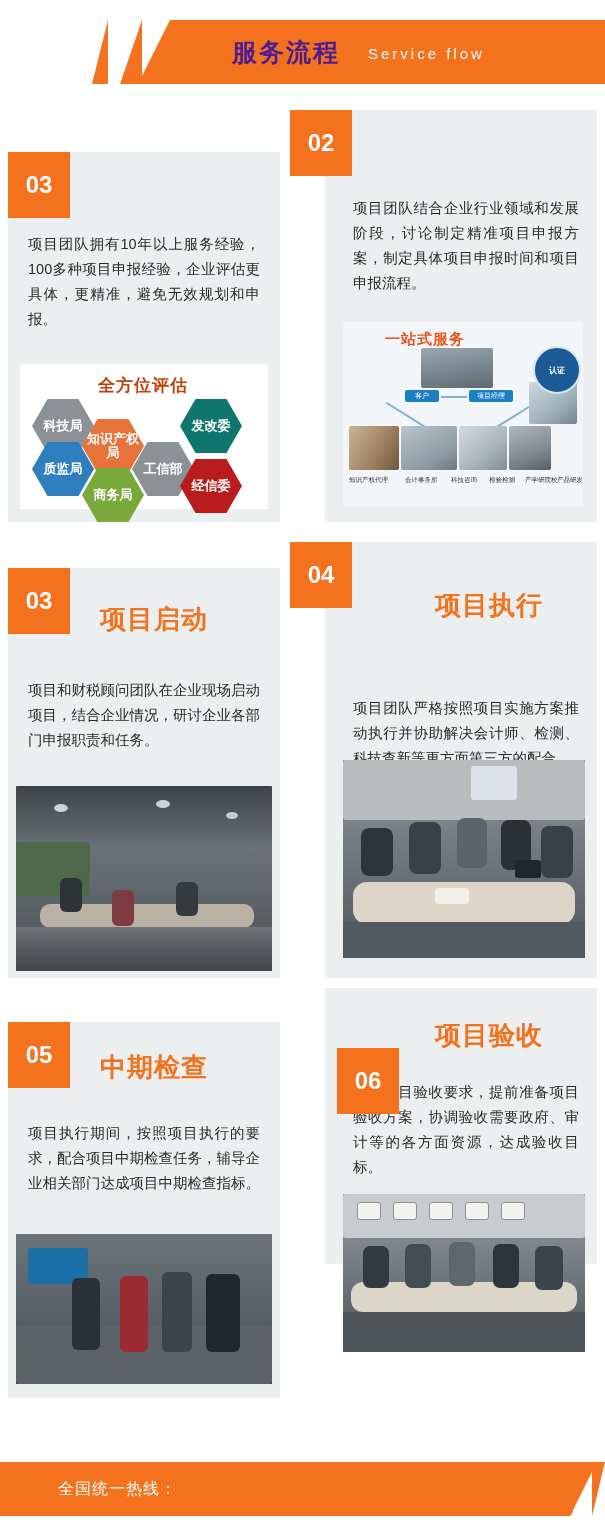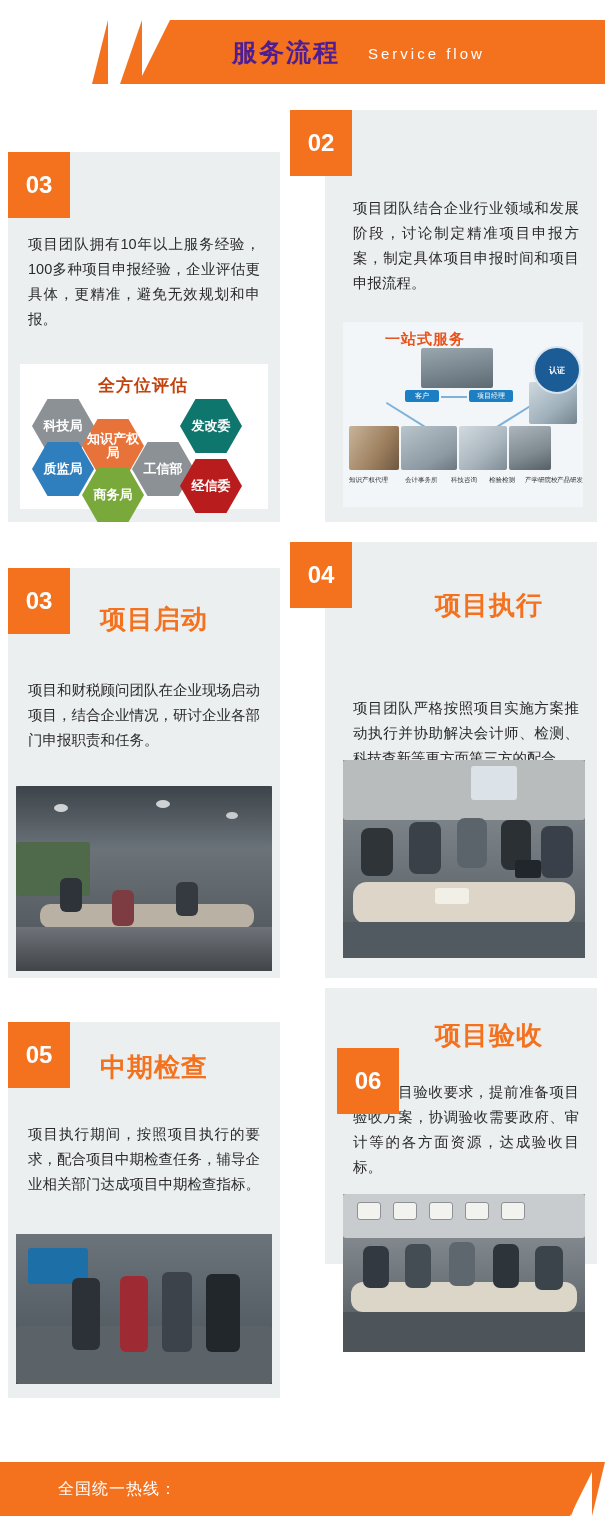--- a/index.html
+++ b/index.html
@@ -201,21 +201,21 @@
     <div class="ph-blob" style="left:198px;top:66px;width:32px;height:52px;background:#394049;border-radius:8px;"></div>
     <div class="ph-blob" style="left:172px;top:100px;width:26px;height:18px;background:#20262b;"></div>
     <div class="ph-blob" style="left:92px;top:128px;width:34px;height:16px;background:#f1efe6;"></div>
     <div class="ph-floor" style="height:36px;background:#525a61;"></div>
   </div>
 </div>
 <div class="badge" style="left:290px;top:542px;">04</div>
 
 <div class="card" style="left:8px;top:1022px;width:272px;height:376px;">
   <div class="card-title" style="left:92px;top:28px;">中期检查</div>
-  <div class="card-text" style="left:20px;top:100px;width:232px;">项目执行期间，按照项目执行的要求，配合项目中期检查任务，辅导企业相关部门达成项目中期检查指标。</div>
+  <div class="card-text" style="left:20px;top:100px;width:232px;font-family:Liberation Mono, monospace;">项目执行期间，按照项目执行的要求，配合项目中期检查任务，辅导企业相关部门达成项目中期检查指标。</div>
 
   <div class="photo" style="left:8px;top:212px;width:256px;height:150px;
               background:linear-gradient(180deg,#6c747b 0%,#565e66 60%,#3f464c 100%);">
     <div class="ph-blob" style="left:12px;top:14px;width:60px;height:36px;background:#1d6fa8;"></div>
     <div class="ph-blob" style="left:0;top:92px;width:256px;height:58px;background:#5b6369;"></div>
     <div class="ph-blob" style="left:56px;top:44px;width:28px;height:72px;background:#2b3136;border-radius:6px;"></div>
     <div class="ph-blob" style="left:104px;top:42px;width:28px;height:76px;background:#9e2b34;border-radius:6px;"></div>
     <div class="ph-blob" style="left:146px;top:38px;width:30px;height:80px;background:#3c434a;border-radius:6px;"></div>
     <div class="ph-blob" style="left:190px;top:40px;width:34px;height:78px;background:#22272b;border-radius:6px;"></div>
   </div>

